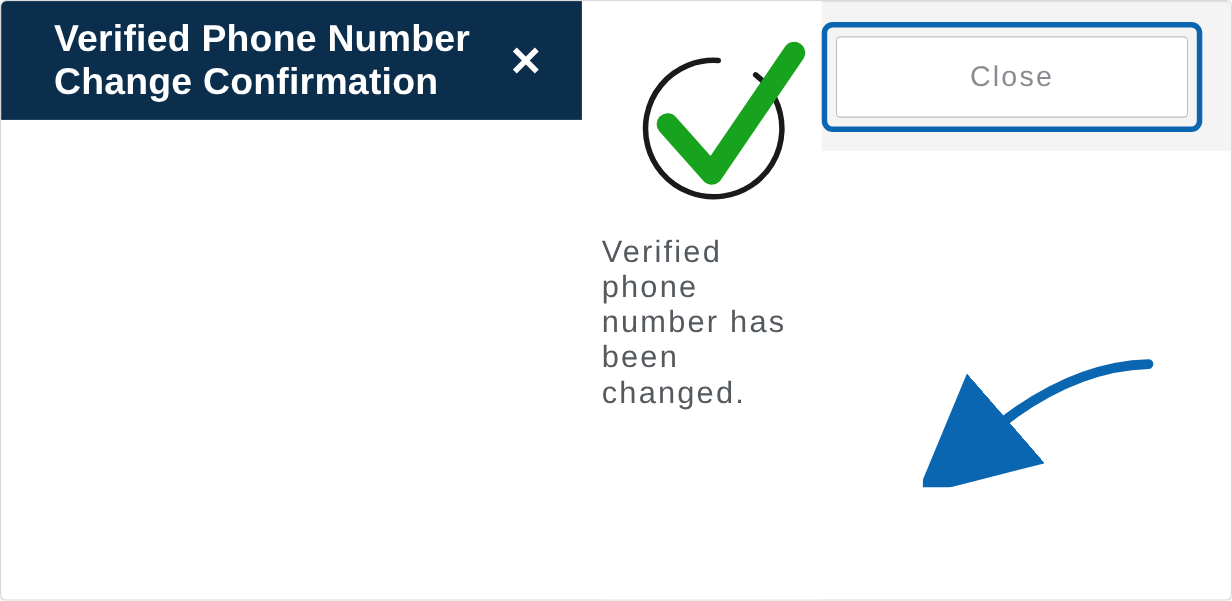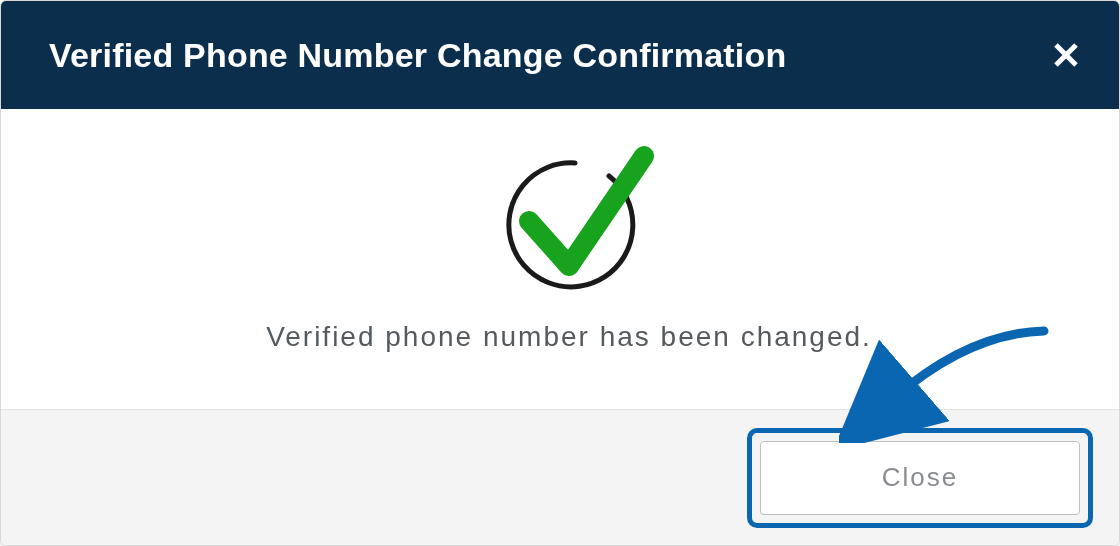--- a/index.html
+++ b/index.html
@@ -1,21 +1,21 @@
 <!DOCTYPE html>
 <html><head>
 <meta charset="utf-8">
 <style>
   * { box-sizing: border-box; margin: 0; padding: 0; }
   html, body { width: 1120px; height: 546px; font-family: "Segoe UI", "Helvetica Neue", Arial, sans-serif; }
   .dialog {
     width: 1120px;
     height: 546px;
     display: flex;
-    flex-direction: column;
+    flex-direction: row;
     border: 1px solid #d9d9d9;
     border-radius: 6px;
     overflow: hidden;
     background: #ffffff;
     position: relative;
     box-shadow: 0 2px 8px rgba(0,0,0,0.15);
   }
   .dialog-header {
     background: #0b2e4d;
     color: #ffffff;

